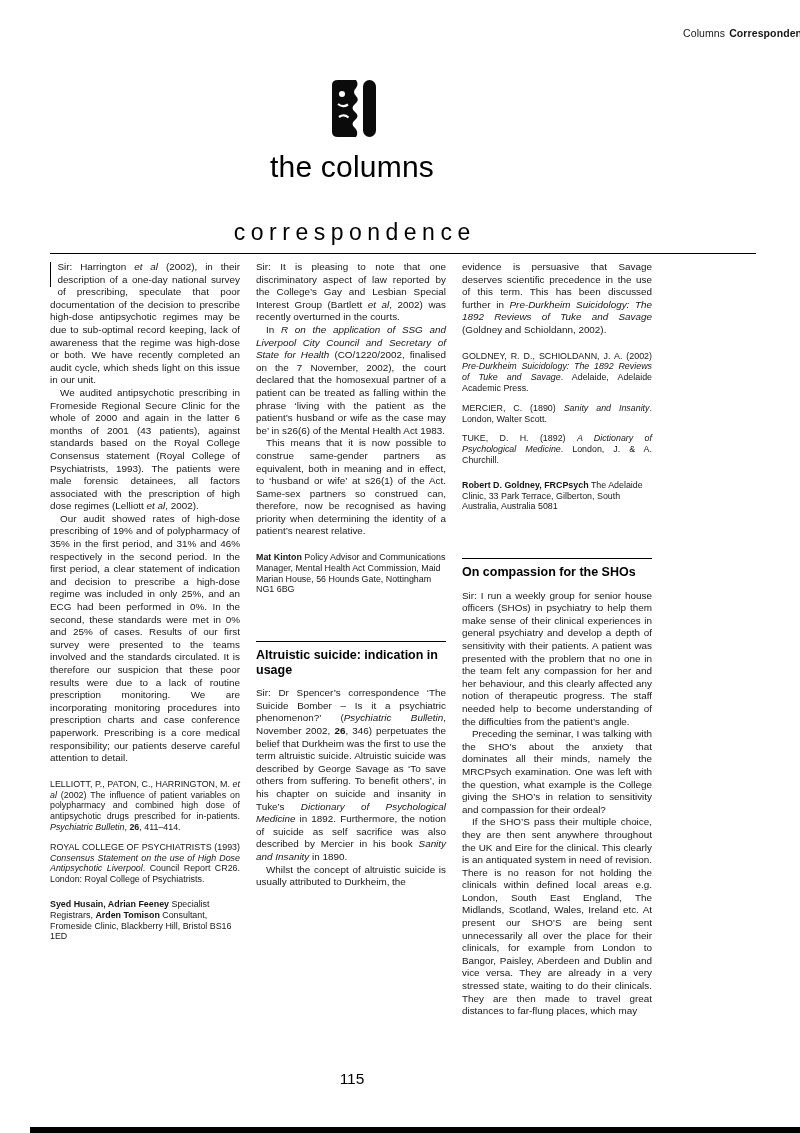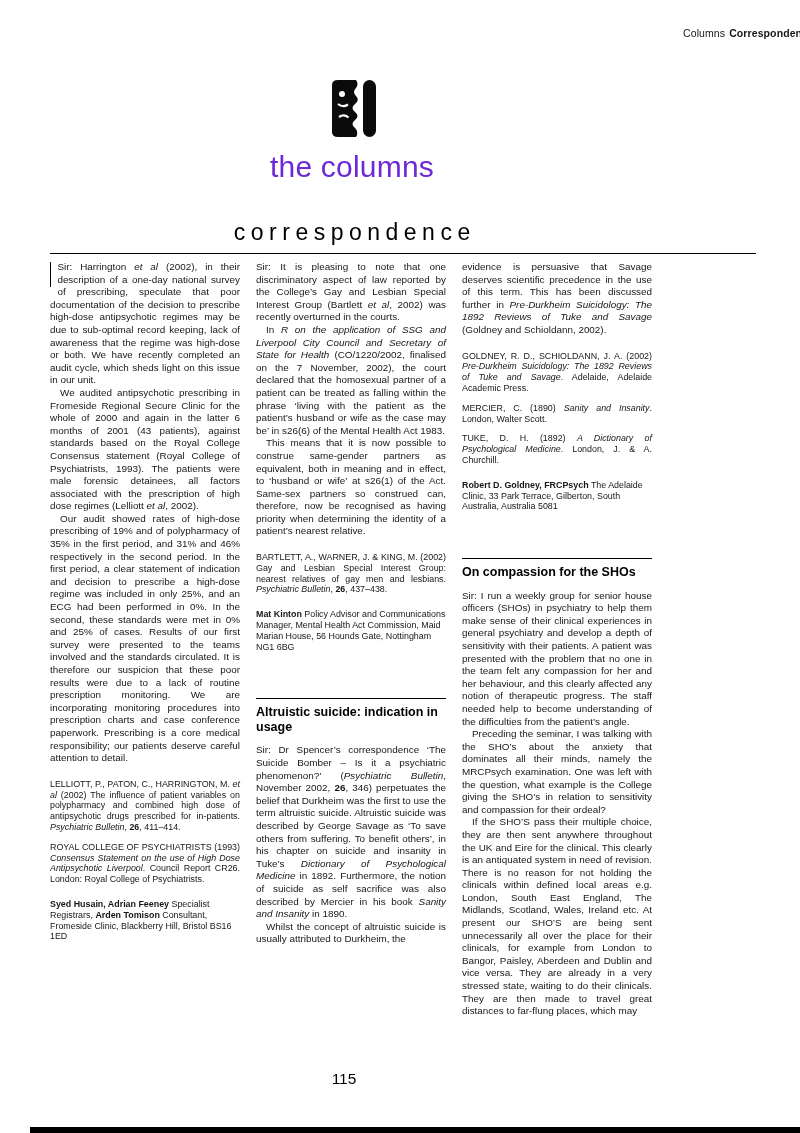--- a/index.html
+++ b/index.html
@@ -9,21 +9,21 @@
     overflow:hidden;
     padding-left:44px;
   }
   
   .runhead { position:absolute; top:27px; right:30px; font-size:10.5px; letter-spacing:0.1px; }
   .runhead .sec { font-weight:400; }
   .runhead .topic { font-weight:700; margin-left:4px; }
   
   .logo-wrap { position:absolute; left:50px; top:80px; width:604px; text-align:center; }
   .brand { position:absolute; left:50px; top:150px; width:604px; text-align:center;
-           font-size:30px; font-weight:400; letter-spacing:0.2px; color:#6d28d9; }
+           font-size:30px; font-weight:400; letter-spacing:0.2px; color:#000000; }
   .section-title { position:absolute; left:50px; top:219px; width:604px; text-align:center;
            font-size:23px; font-weight:400; letter-spacing:5.5px; text-indent:5.5px; color:#000; }
   .masthead-rule { position:absolute; left:50px; top:253px; width:706px; border-top:1.4px solid #000; }
   
   .columns { position:absolute; left:50px; top:261px; width:604px; display:flex; gap:16px; align-items:flex-start; }
   .col { width:190px; flex:0 0 190px; }
   .blk { margin:0; }
   .blk.heading { border-top:1.2px solid #000; padding-top:6px; margin-bottom:10px;
                  font-size:12.5px; line-height:14.5px; font-weight:700; color:#000; }
   .blk.heading:not(:first-child) { margin-top:46px; }
@@ -32,21 +32,21 @@
   .blk.ref  { font-size:8.9px; line-height:10.8px; text-align:justify; }
   .blk.sig  { font-size:8.9px; line-height:10.8px; }
   .blk.para + .blk.ref { margin-top:14px; }
   .blk.ref + .blk.ref { margin-top:9px; }
   .blk.ref + .blk.sig, .blk.para + .blk.sig { margin-top:14px; }
   .rs.i { font-style:italic; }
   .rs.b { font-weight:700; }
   
   .contmark::before { content:""; float:left; width:1.4px; height:25px; background:#000; margin:1px 6px 0 0; }
   
-  .pageno { position:absolute; left:42px; top:1070px; width:604px; text-align:center;
+  .pageno { position:absolute; left:50px; top:1070px; width:604px; text-align:center;
             font-size:15.5px; font-weight:400; color:#000; }
   .bottom-bar { position:absolute; left:30px; right:0; bottom:0; height:6px; background:#000; }
 </style>
 </head>
 <body>
 
 <div class="page">
 
   <div class="runhead">
     <span class="sec">Columns</span><span class="topic">Correspondence</span>
@@ -74,21 +74,20 @@
         <div class="blk para indent">We audited antipsychotic prescribing in Fromeside Regional Secure Clinic for the whole of 2000 and again in the latter 6 months of 2001 (43 patients), against standards based on the Royal College Consensus statement (Royal College of Psychiatrists, 1993). The patients were male forensic detainees, all factors associated with the prescription of high dose regimes (Lelliott <span class="rs i">et al</span>, 2002).</div>
         <div class="blk para indent">Our audit showed rates of high-dose prescribing of 19% and of polypharmacy of 35% in the first period, and 31% and 46% respectively in the second period. In the first period, a clear statement of indication and decision to prescribe a high-dose regime was included in only 25%, and an ECG had been performed in 0%. In the second, these standards were met in 0% and 25% of cases. Results of our first survey were presented to the teams involved and the standards circulated. It is therefore our suspicion that these poor results were due to a lack of routine prescription monitoring. We are incorporating monitoring procedures into prescription charts and case conference paperwork. Prescribing is a core medical responsibility; our patients deserve careful attention to detail.</div>
         <div class="blk ref">LELLIOTT, P., PATON, C., HARRINGTON, M. <span class="rs i">et al</span> (2002) The influence of patient variables on polypharmacy and combined high dose of antipsychotic drugs prescribed for in-patients. <span class="rs i">Psychiatric Bulletin</span>, <span class="rs b">26</span>, 411–414.</div>
         <div class="blk ref">ROYAL COLLEGE OF PSYCHIATRISTS (1993) <span class="rs i">Consensus Statement on the use of High Dose Antipsychotic Liverpool</span>. Council Report CR26. London: Royal College of Psychiatrists.</div>
         <div class="blk sig"><span class="rs b">Syed Husain, Adrian Feeney</span> Specialist Registrars, <span class="rs b">Arden Tomison</span> Consultant, Fromeside Clinic, Blackberry Hill, Bristol BS16 1ED</div>
       </div>
     <div class="col">
         <div class="blk para">Sir: It is pleasing to note that one discriminatory aspect of law reported by the College’s Gay and Lesbian Special Interest Group (Bartlett <span class="rs i">et al</span>, 2002) was recently overturned in the courts.</div>
         <div class="blk para indent">In <span class="rs i">R on the application of SSG and Liverpool City Council and Secretary of State for Health</span> (CO/1220/2002, finalised on the 7 November, 2002), the court declared that the homosexual partner of a patient can be treated as falling within the phrase ‘living with the patient as the patient’s husband or wife as the case may be’ in s26(6) of the Mental Health Act 1983.</div>
         <div class="blk para indent">This means that it is now possible to construe same-gender partners as equivalent, both in meaning and in effect, to ‘husband or wife’ at s26(1) of the Act. Same-sex partners so construed can, therefore, now be recognised as having priority when determining the identity of a patient’s nearest relative.</div>
-        <div class="blk ref">BARTLETT, A., WARNER, J. &amp; KING, M. (2002) Gay and Lesbian Special Interest Group: nearest relatives of gay men and lesbians. <span class="rs i">Psychiatric Bulletin</span>, <span class="rs b">26</span>, 437–438.</div>
         <div class="blk sig"><span class="rs b">Mat Kinton</span> Policy Advisor and Communications Manager, Mental Health Act Commission, Maid Marian House, 56 Hounds Gate, Nottingham NG1 6BG</div>
         <div class="blk heading">Altruistic suicide: indication in usage</div>
         <div class="blk para">Sir: Dr Spencer’s correspondence ‘The Suicide Bomber – Is it a psychiatric phenomenon?’ (<span class="rs i">Psychiatric Bulletin</span>, November 2002, <span class="rs b">26</span>, 346) perpetuates the belief that Durkheim was the first to use the term altruistic suicide. Altruistic suicide was described by George Savage as ‘To save others from suffering. To benefit others’, in his chapter on suicide and insanity in Tuke’s <span class="rs i">Dictionary of Psychological Medicine</span> in 1892. Furthermore, the notion of suicide as self sacrifice was also described by Mercier in his book <span class="rs i">Sanity and Insanity</span> in 1890.</div>
         <div class="blk para indent">Whilst the concept of altruistic suicide is usually attributed to Durkheim, the</div>
       </div>
     <div class="col">
         <div class="blk para">evidence is persuasive that Savage deserves scientific precedence in the use of this term. This has been discussed further in <span class="rs i">Pre-Durkheim Suicidology: The 1892 Reviews of Tuke and Savage</span> (Goldney and Schioldann, 2002).</div>
         <div class="blk ref">GOLDNEY, R. D., SCHIOLDANN, J. A. (2002) <span class="rs i">Pre-Durkheim Suicidology: The 1892 Reviews of Tuke and Savage</span>. Adelaide, Adelaide Academic Press.</div>
         <div class="blk ref">MERCIER, C. (1890) <span class="rs i">Sanity and Insanity</span>. London, Walter Scott.</div>
         <div class="blk ref">TUKE, D. H. (1892) <span class="rs i">A Dictionary of Psychological Medicine</span>. London, J. &amp; A. Churchill.</div>

